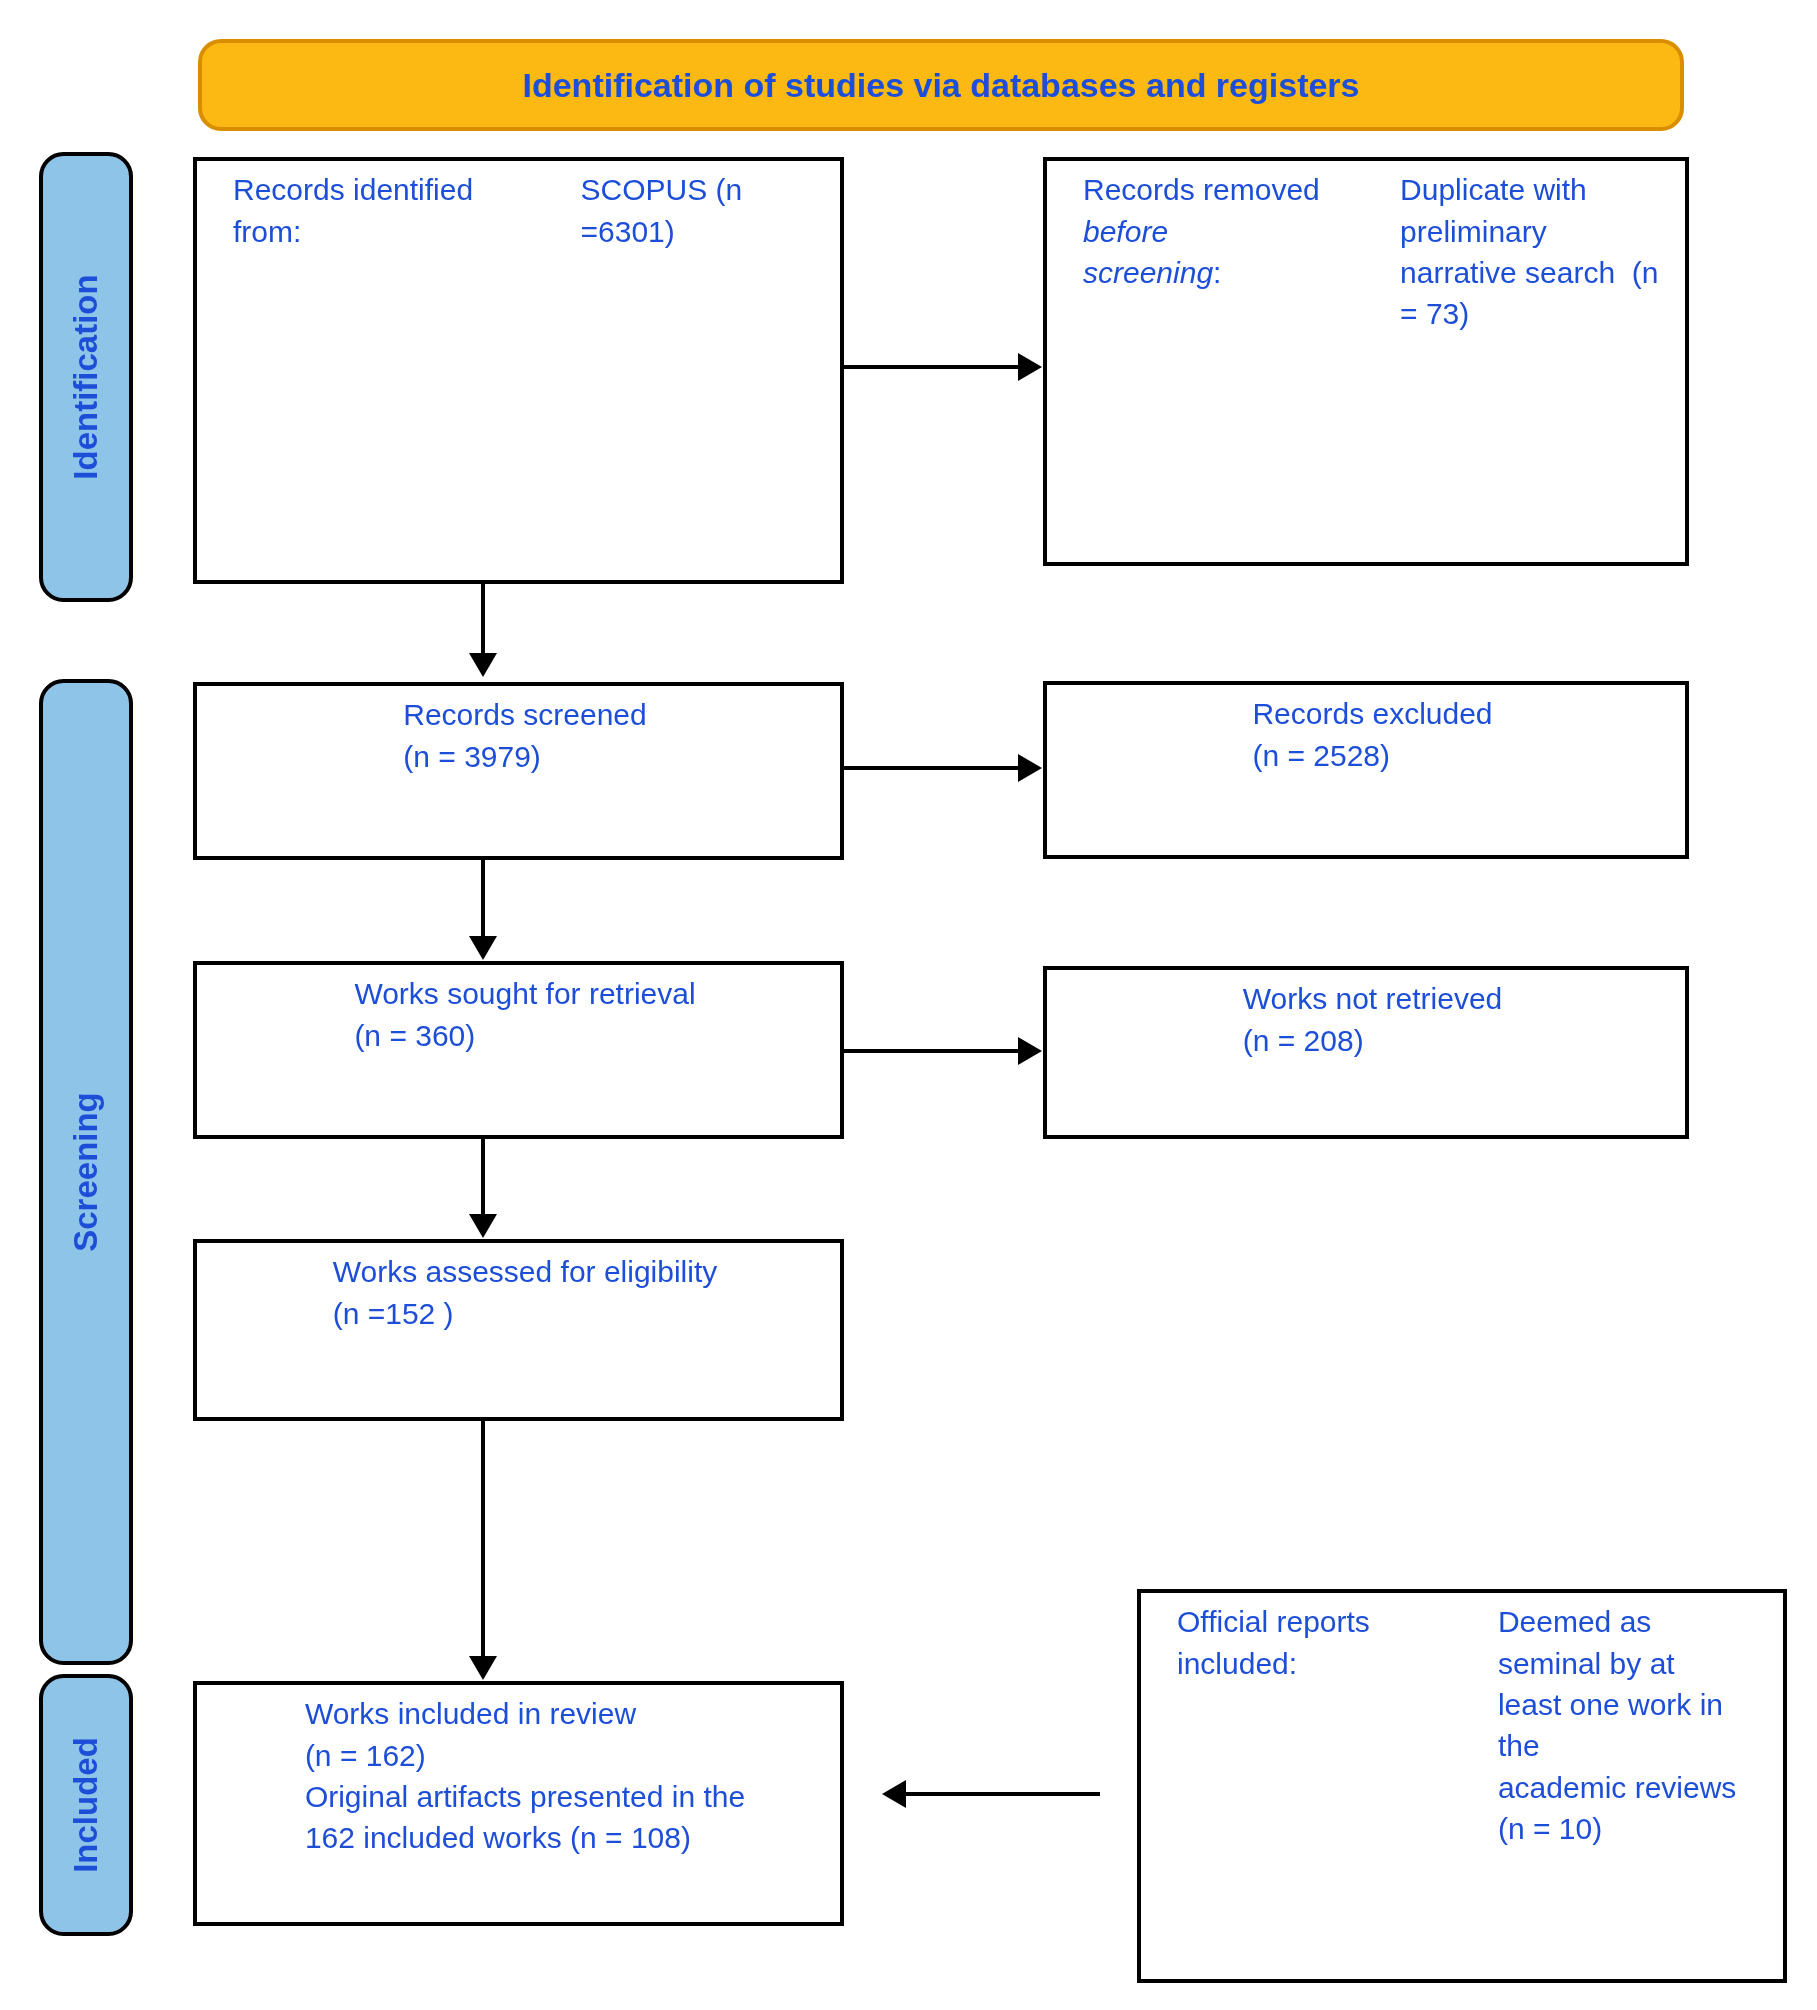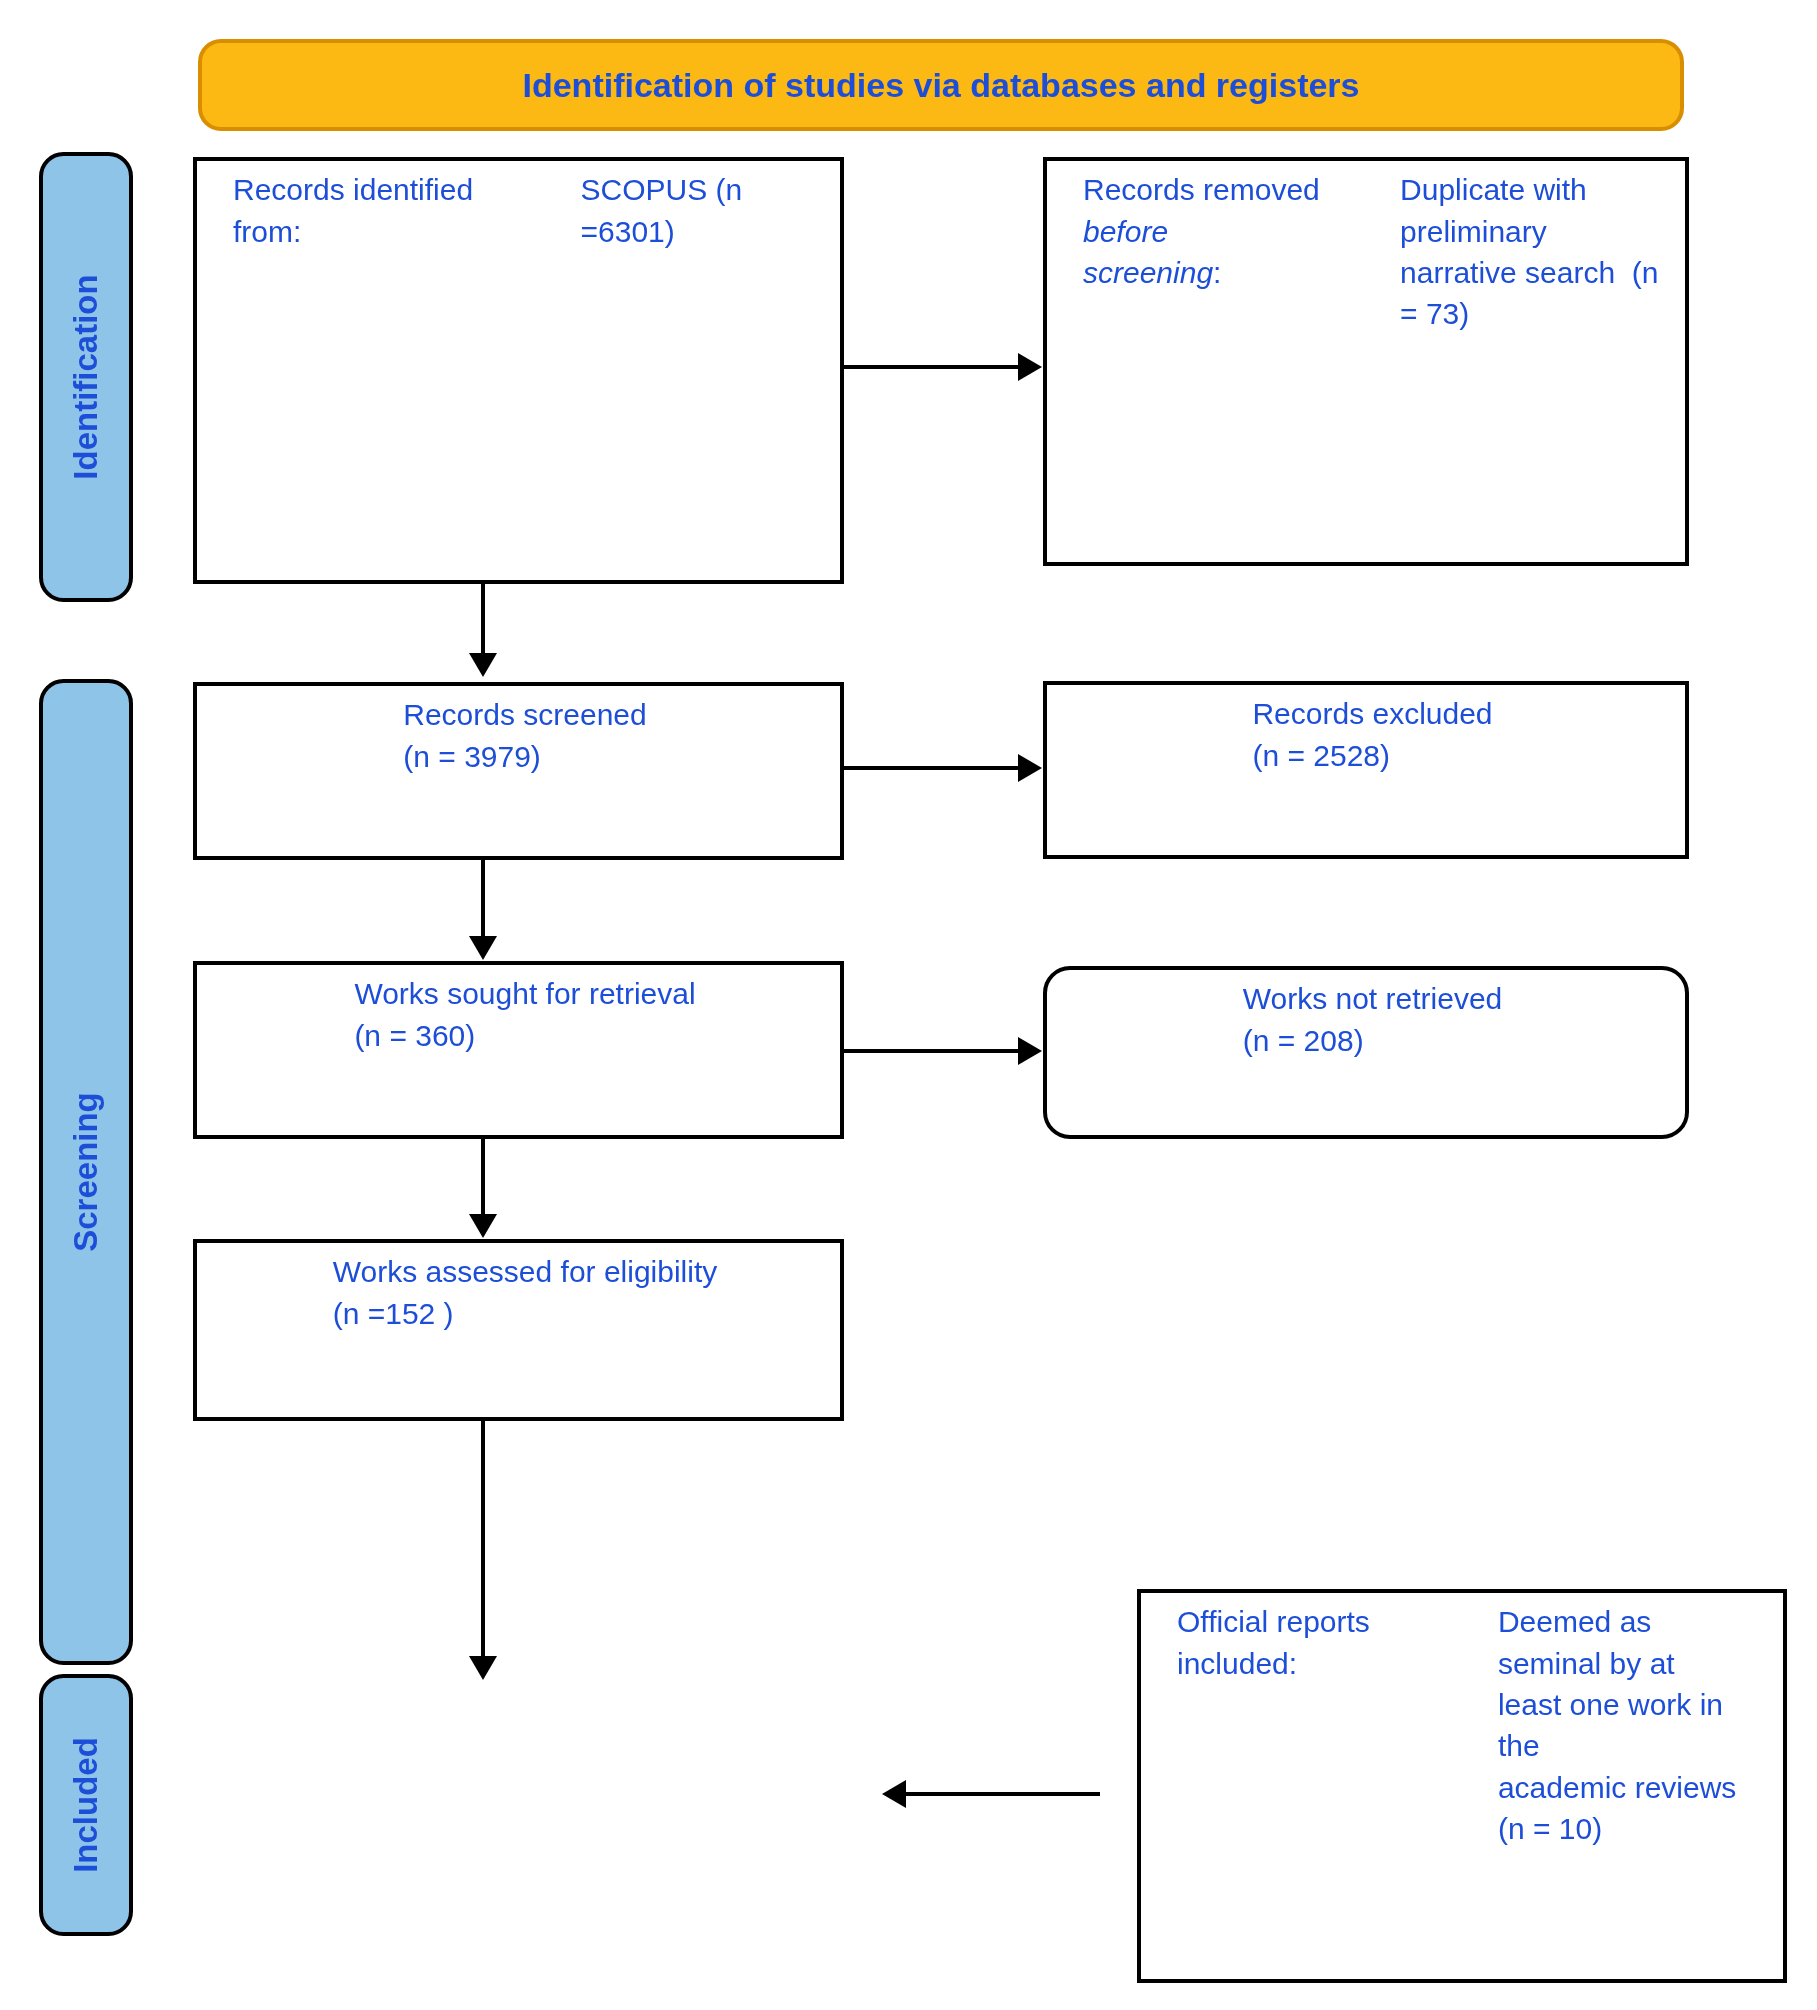--- a/index.html
+++ b/index.html
@@ -41,21 +41,21 @@
     font-size:30px;line-height:1.38;
   }
   .pre{white-space:pre-wrap;}
   .indent{margin-left:64px;white-space:pre-wrap;}
   .it{font-style:italic;white-space:pre-wrap;}
   .box-records-identified{left:193px;top:157px;width:651px;height:427px;}
   .box-records-removed{left:1043px;top:157px;width:646px;height:409px;}
   .box-records-screened{left:193px;top:682px;width:651px;height:178px;}
   .box-records-excluded{left:1043px;top:681px;width:646px;height:178px;}
   .box-works-sought{left:193px;top:961px;width:651px;height:178px;}
-  .box-works-not-retrieved{left:1043px;top:966px;width:646px;height:173px;border-radius:27px;}
+  .box-works-not-retrieved{left:1043px;top:966px;width:646px;height:173px;}
   .box-works-assessed{left:193px;top:1239px;width:651px;height:182px;}
   .box-works-included{left:193px;top:1681px;width:651px;height:245px;}
   .box-official-reports{left:1137px;top:1589px;width:650px;height:394px;gap:17px;}
   
   .shaft-v{position:absolute;width:4.1px;background:#000;}
   .shaft-h{position:absolute;height:4.1px;background:#000;}
   .head-down{
     position:absolute;width:0;height:0;
     border-left:14px solid transparent;border-right:14px solid transparent;
     border-top:24.5px solid #000;
@@ -136,20 +136,26 @@
   <div class="box box-works-not-retrieved">
     <div class="pre">Works not retrieved
 (n = 208)</div>
   </div>
 
   <div class="box box-works-assessed">
     <div class="pre">Works assessed for eligibility
 (n =152 )</div>
   </div>
 
+  <div class="box box-works-included">
+    <div class="pre">Works included in review
+(n = 162)
+Original artifacts presented in the
+162 included works (n = 108)</div>
+  </div>
 
   <div class="box box-official-reports">
     <div class="pre">Official reports included:</div>
     <div class="indent">Deemed as seminal by at
 least one work in the
 academic reviews (n = 10)</div>
   </div>
 
   <div class="shaft-v v1-shaft"></div>
   <div class="head-down v1-head"></div>

